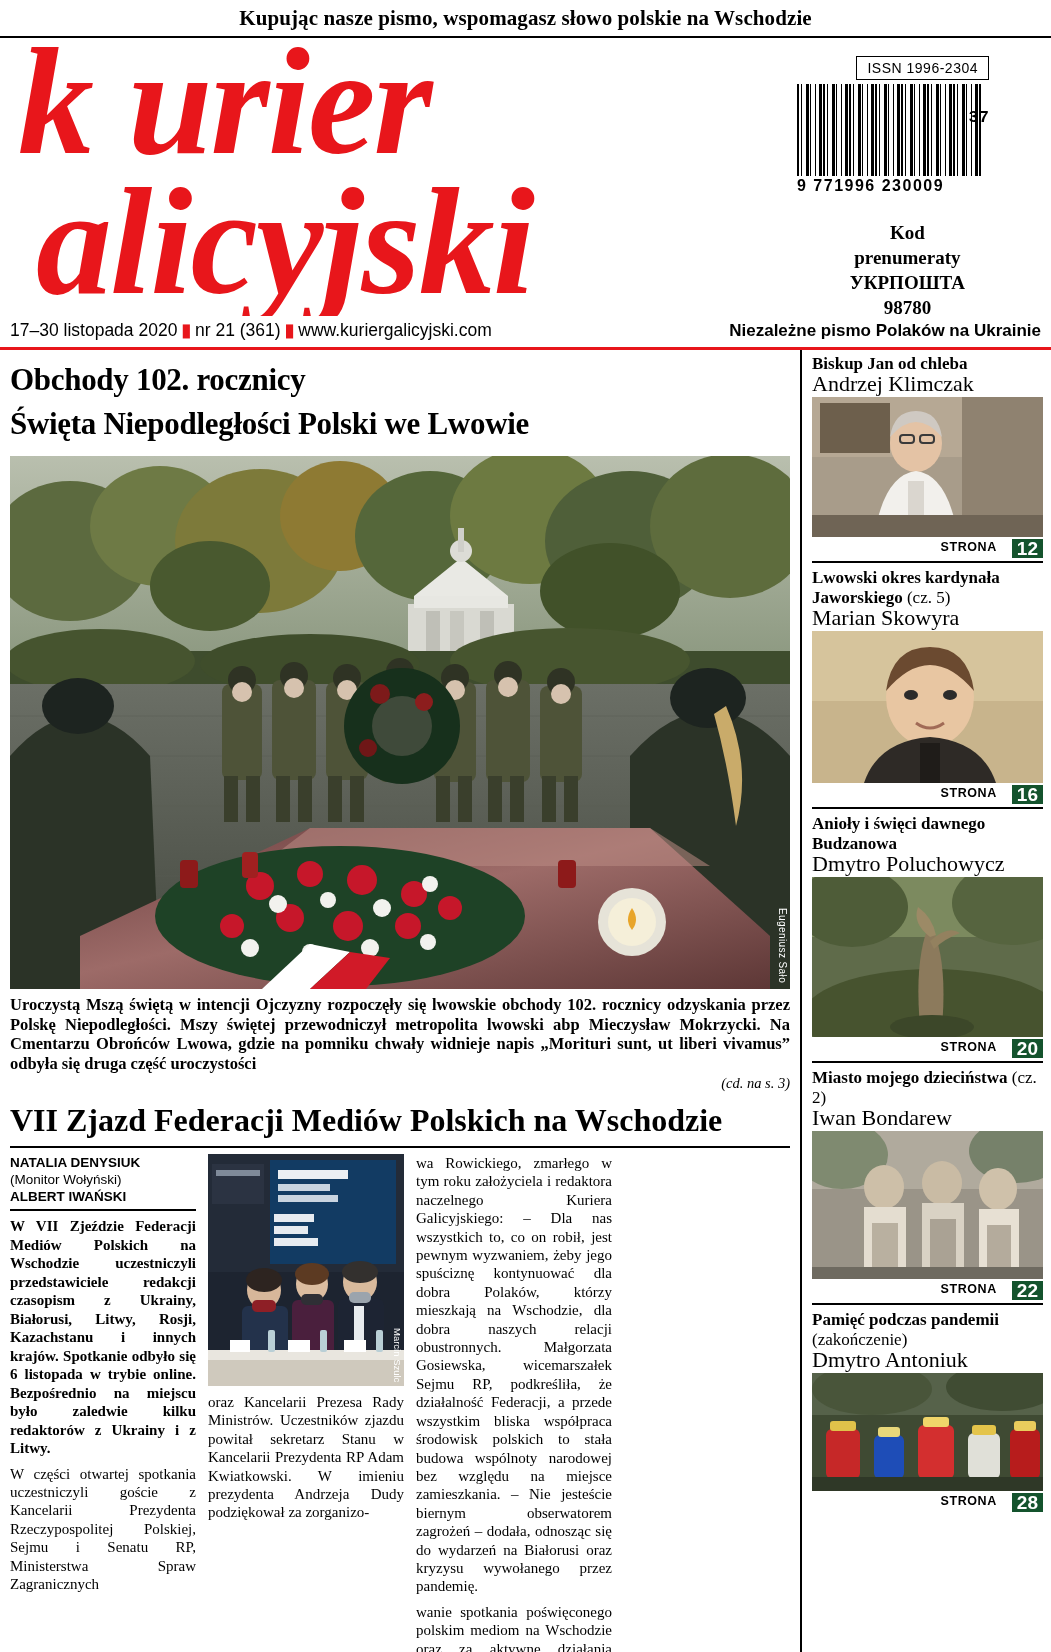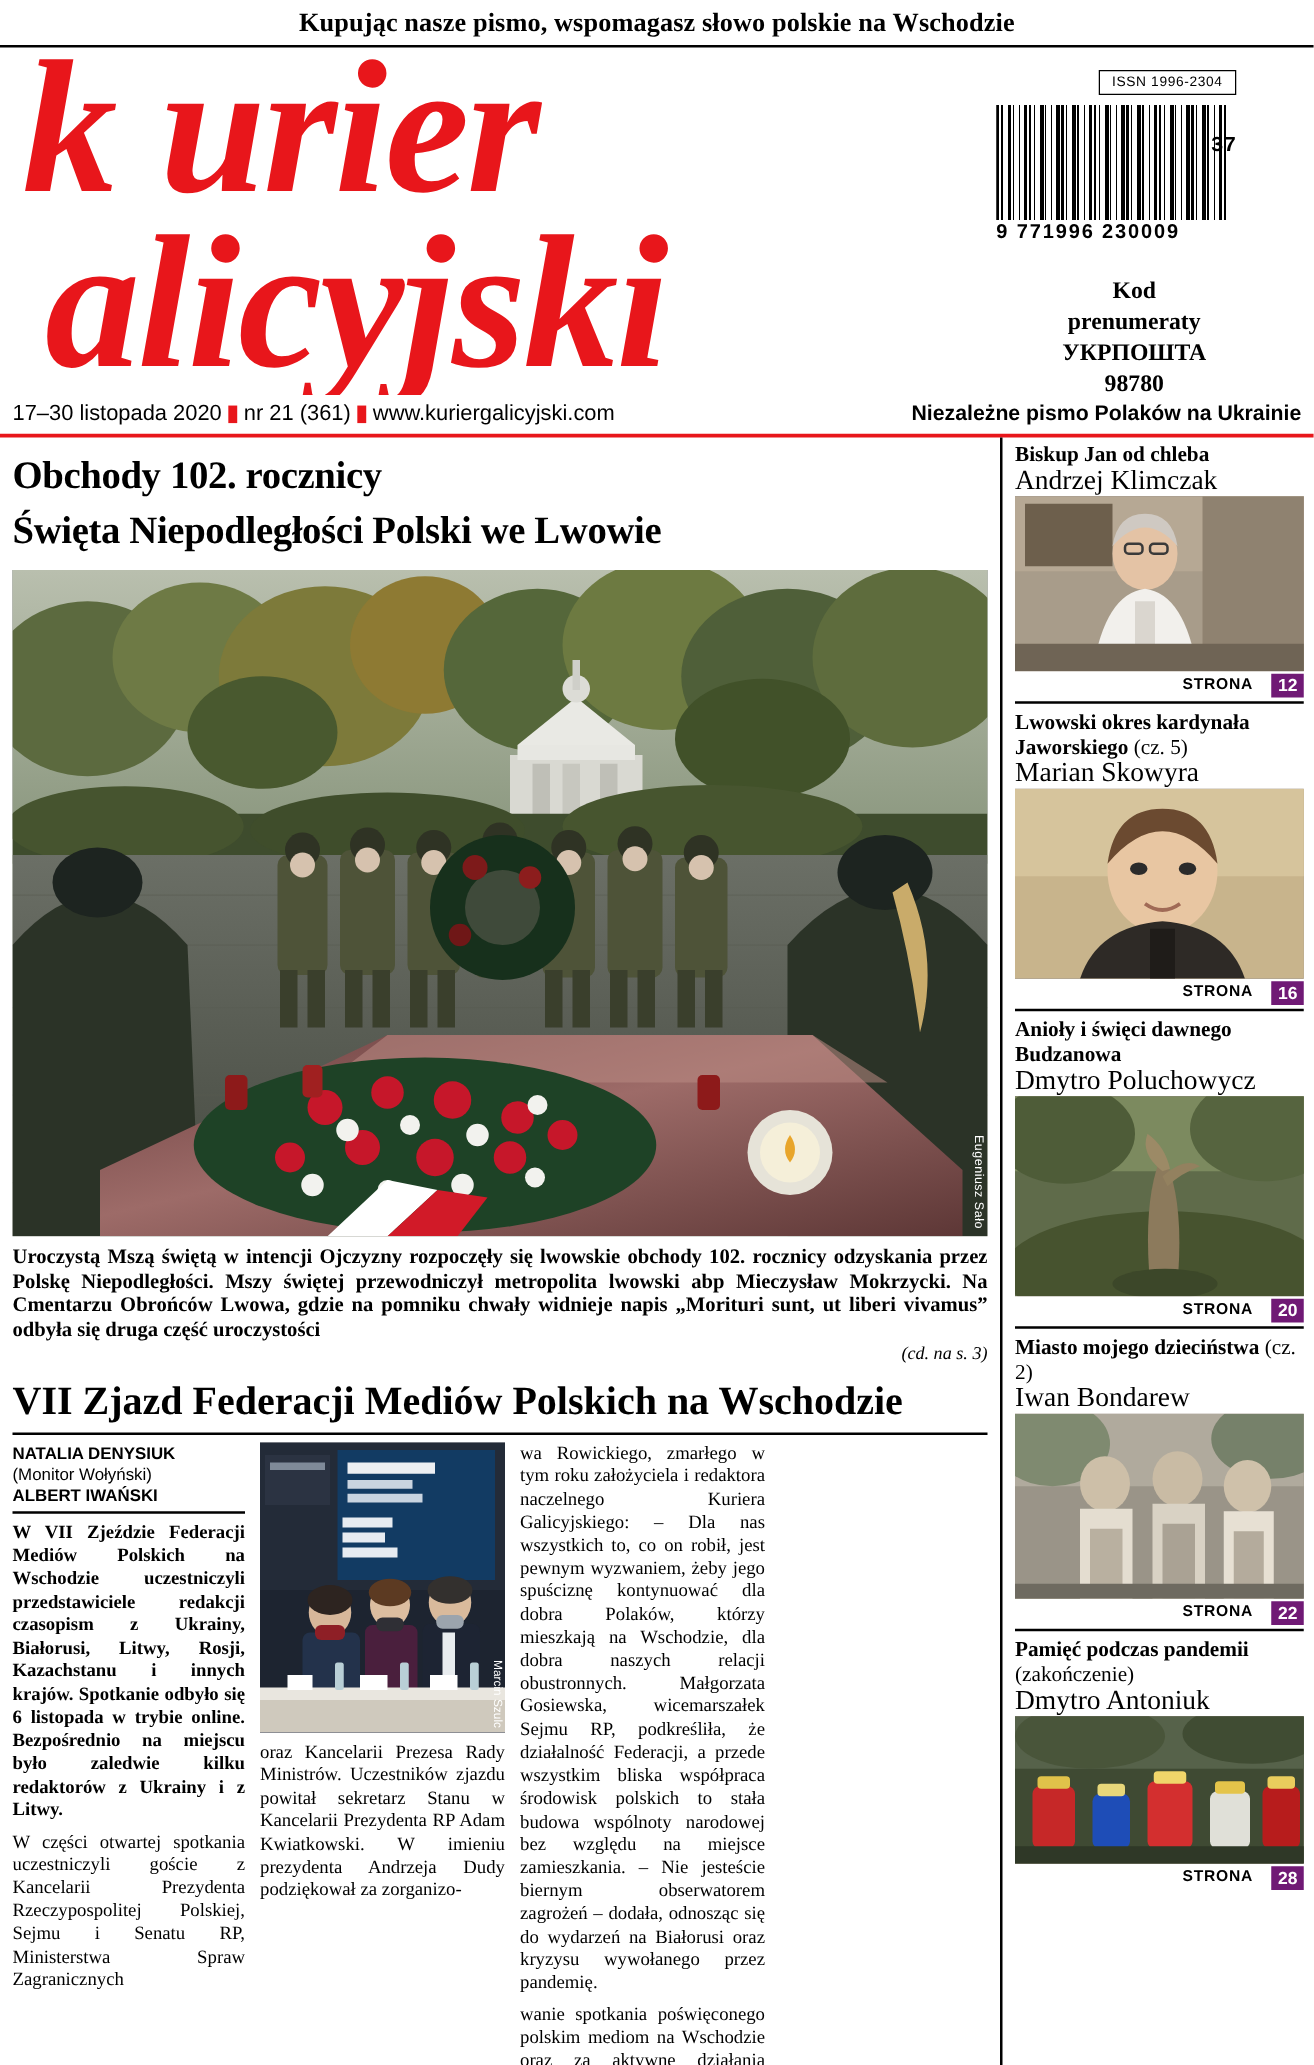--- a/index.html
+++ b/index.html
@@ -42,21 +42,21 @@
     letter-spacing: -2px;
   }
   .logo .l2 { display:block; margin-left: 18px; }
   .issn-box {
     position: absolute;
     right: 62px;
     top: 18px;
     border: 1px solid #000;
     padding: 3px 10px 3px 10px;
     font-family: "Liberation Sans", sans-serif;
-    font-size: 11px;
+    font-size: 14px;
     letter-spacing: .5px;
   }
   .barcode-wrap {
     position: absolute;
     right: 58px;
     top: 46px;
     width: 196px;
   }
   .barcode {
     height: 92px;
@@ -234,25 +234,25 @@
     margin: 2px 0 3px 0;
   }
   .strona .lbl {
     font-family: "Liberation Sans", sans-serif;
     font-size: 12.5px;
     font-weight: bold;
     letter-spacing: .6px;
     padding: 1px 15px 1px 0;
   }
   .strona .num {
-    background: #701a75;
+    background: #14532d;
     color: #fff;
     font-family: "Liberation Sans", sans-serif;
     font-weight: bold;
-    font-size: 14px;
+    font-size: 19px;
     line-height: 19px;
     padding: 0 5px;
   }
   .side-divider { height: 2px; background: #000; margin: 3px 0 5px 0; }
   
   svg { display:block; }
 </style>
 </head>
 <body>
 

